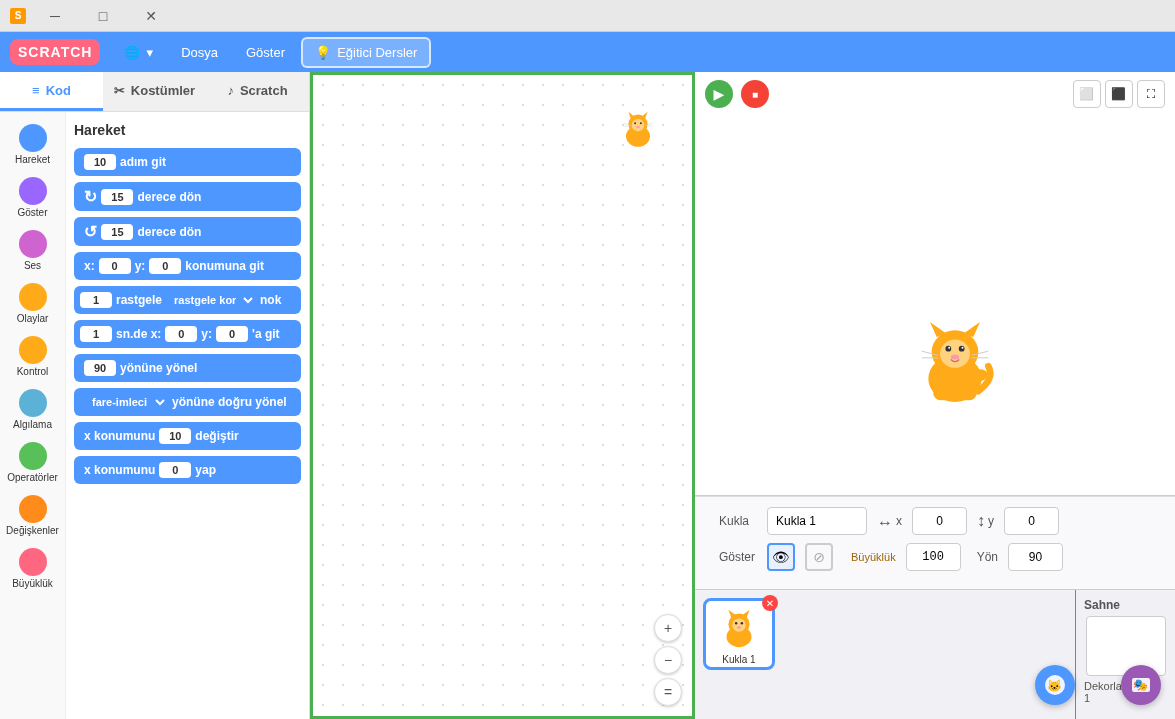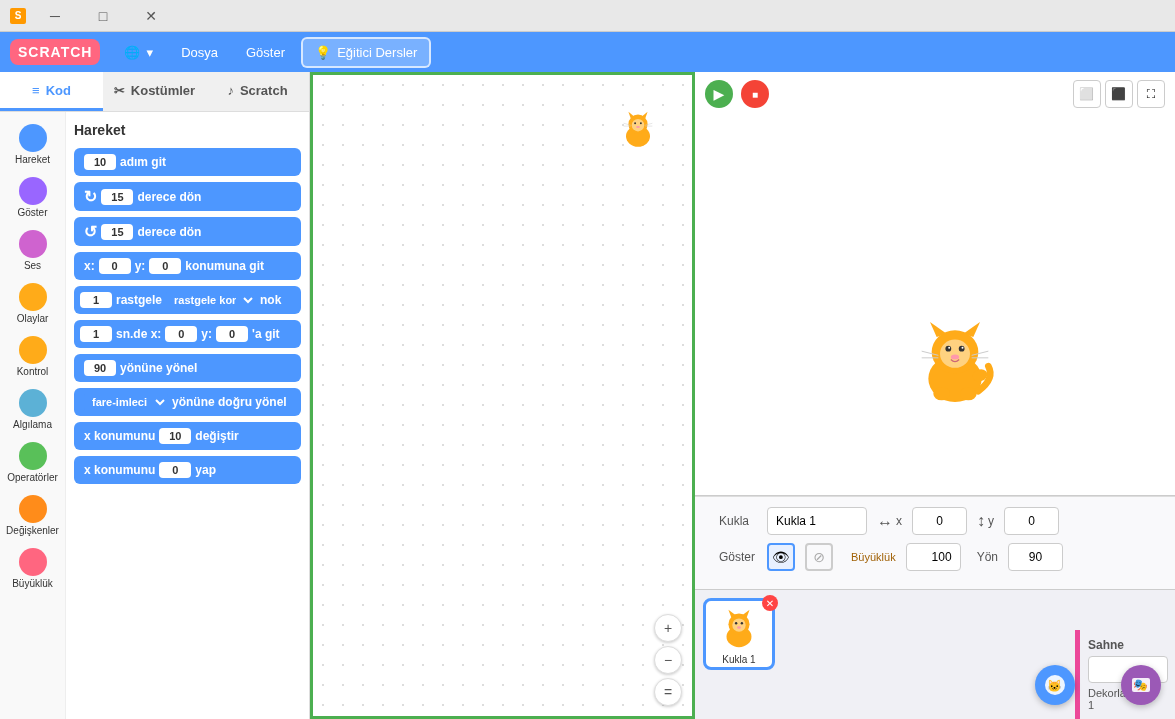--- a/index.html
+++ b/index.html
@@ -301,21 +301,21 @@
     .sprite-input {
       height: 28px;
       border: 1px solid #ccc;
       border-radius: 4px;
       padding: 0 8px;
       font-size: 12px;
       background: #fff;
     }
     .sprite-input.name { width: 100px; }
     .sprite-input.coord { width: 55px; text-align: center; }
-    .sprite-input.size { width: 55px; text-align: right; }
+    .sprite-input.size { width: 55px; text-align: center; font-family: Liberation Mono, monospace; }
     .sprite-input.dir { width: 55px; text-align: center; }
     .coord-label { font-size: 12px; color: #555; display: flex; align-items: center; gap: 3px; }
 
     
     .vis-toggle {
       width: 28px;
       height: 28px;
       border: 2px solid #ccc;
       border-radius: 4px;
       display: flex;
@@ -367,25 +367,24 @@
       align-items: center;
       justify-content: center;
       font-size: 10px;
       color: #fff;
       cursor: pointer;
     }
     .sprite-thumb .sprite-name { font-size: 10px; color: #333; margin-top: 2px; }
     #stage-section {
       width: 100px;
       padding: 8px;
-      border-left: 5px solid #ec4899;
+      border-left: 1px solid #ec4899;
       display: flex;
       flex-direction: column;
       align-items: center;
-      margin-top: 40px;
     }
     #stage-section-label { font-size: 12px; font-weight: bold; color: #555; margin-bottom: 4px; align-self: flex-start; }
     .stage-thumb {
       width: 80px;
       height: 60px;
       background: #fff;
       border: 1px solid #ccc;
       border-radius: 4px;
     }
     .dekorlar-info { font-size: 11px; color: #555; margin-top: 4px; align-self: flex-start; }

